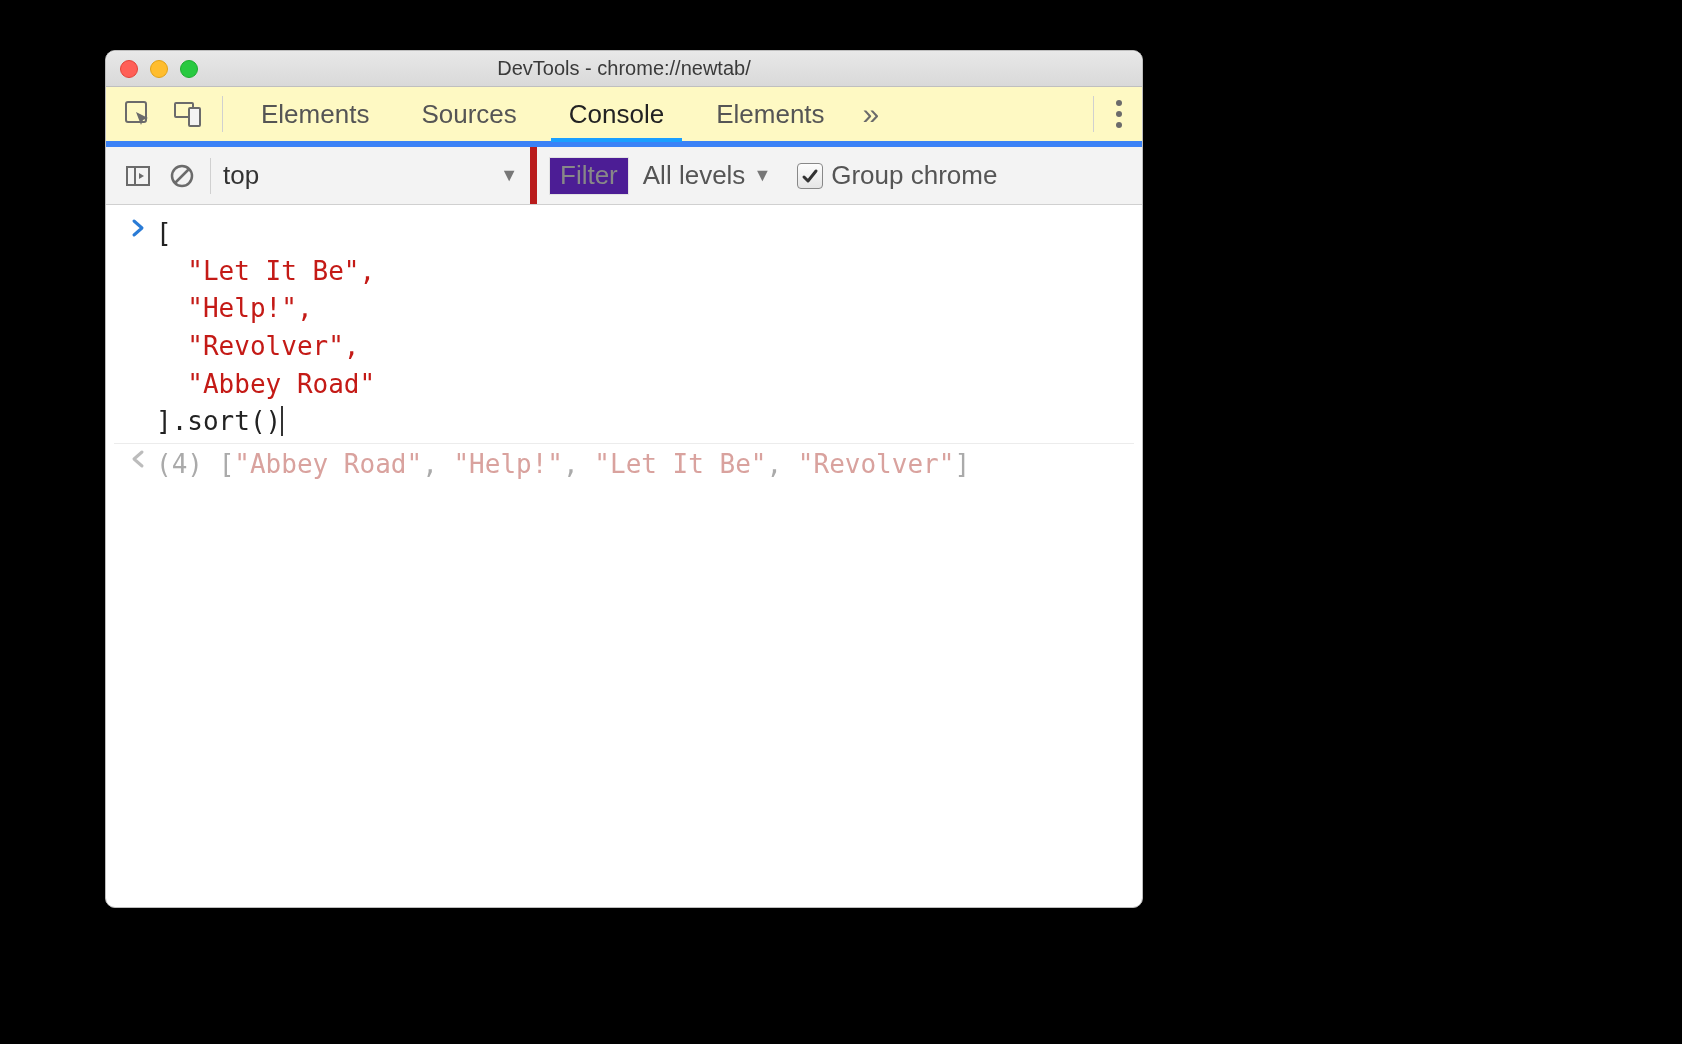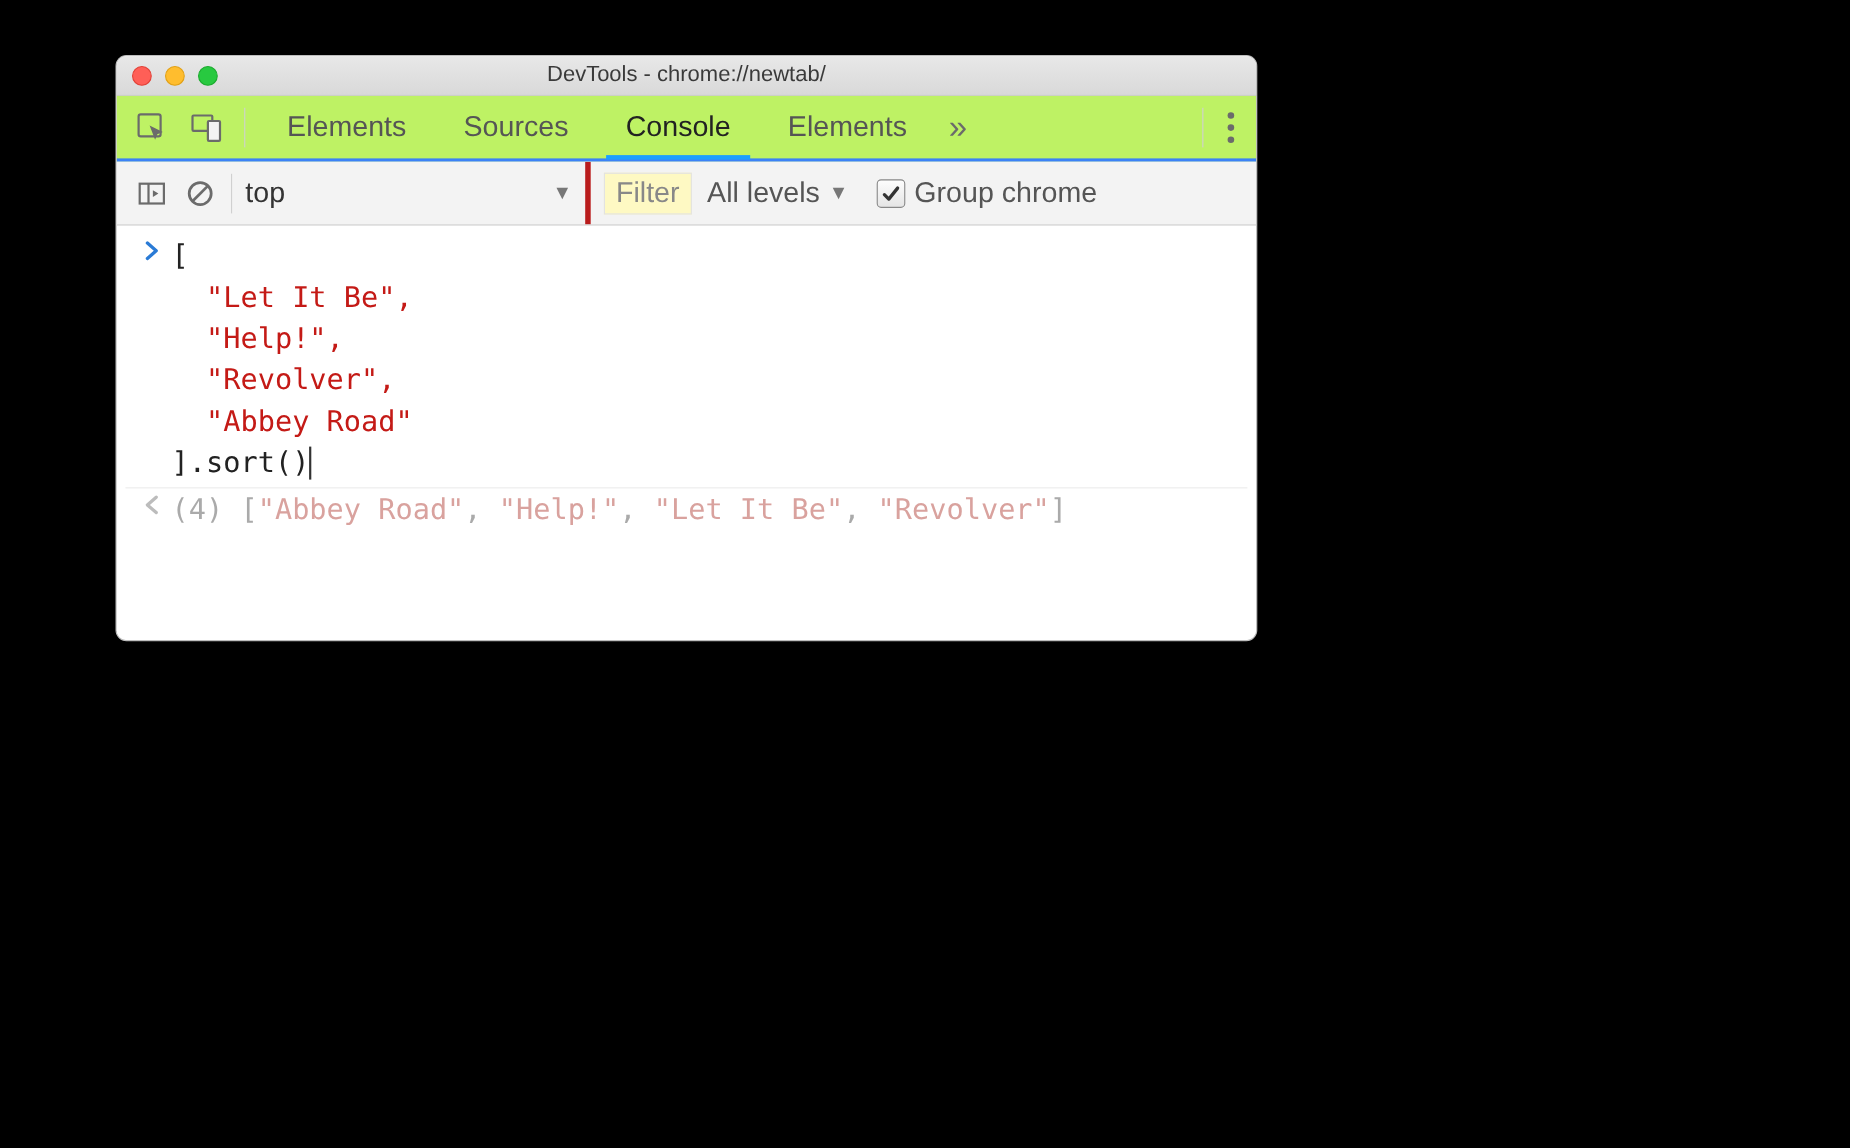--- a/index.html
+++ b/index.html
@@ -5,21 +5,21 @@
   * { box-sizing: border-box; }
   html, body {
     margin: 0; padding: 0;
     width: 1682px; height: 1044px;
     background: #000;
     font-family: -apple-system, "Helvetica Neue", Arial, sans-serif;
   }
   .window {
     position: absolute;
     left: 105px; top: 50px;
-    width: 1038px; height: 533px;
+    width: 1038px; height: 858px;
     background: #fff;
     border-radius: 10px;
     box-shadow: 0 25px 60px rgba(0,0,0,0.55);
     overflow: hidden;
     border: 1px solid #bdbdbd;
   }
   
   .titlebar {
     height: 36px;
     background: linear-gradient(#e8e8e8, #d9d9d9);
@@ -32,22 +32,22 @@
   .tl.red    { background:#ff5f57; border:1px solid #e24238; }
   .tl.yellow { background:#ffbd2e; border:1px solid #e1a117; }
   .tl.green  { background:#28c940; border:1px solid #1dac2f; }
   .title {
     position:absolute; left:0; right:0; text-align:center;
     color:#3a3a3a; font-size:20px;
   }
   
   .toolbar {
     height: 60px;
-    background: #bef264;
-    border-bottom: 3px solid #3b82f6;
+    background: #fef9c3;
+    border-bottom: 6px solid #3b82f6;
     display:flex; align-items:center;
     padding: 0 10px;
     gap: 6px;
   }
   .icon-btn {
     width: 44px; height: 44px;
     display:flex; align-items:center; justify-content:center;
     color:#6b6b6b;
   }
   .vdiv { width:1px; height:36px; background:#d0d0d0; margin:0 6px; }
@@ -79,31 +79,31 @@
     font-size: 26px;
     color:#555;
     overflow:hidden;
   }
   .filterbar .icon-slot {
     width:44px; height:44px; display:flex; align-items:center; justify-content:center;
     color:#6b6b6b;
   }
   .context {
     display:flex; align-items:center;
-    border-right:5px solid #b91c1c;
+    border-right:7px solid #b91c1c;
     padding-right: 12px; margin-right: 12px;
     height:100%;
     min-width:320px;
     justify-content:space-between;
   }
   .context-label{ padding-left:6px; color:#333; }
   .tri { color:#777; font-size:18px; }
   .filter-input {
     height: 38px;
-    background:#fef9c3; border:1px solid #e2e2e2;
+    background:#4c1d95; border:1px solid #e2e2e2;
     font-size:26px; color:#888;
     padding: 0 10px;
     display:flex; align-items:center;
     margin-right:14px;
   }
   .levels { display:flex; align-items:center; gap:8px; margin-right:26px; white-space:nowrap;}
   .checkbox {
     width:26px; height:26px; border:1px solid #888; border-radius:4px;
     background:linear-gradient(#fdfdfd,#e5e5e5);
     display:flex; align-items:center; justify-content:center;

